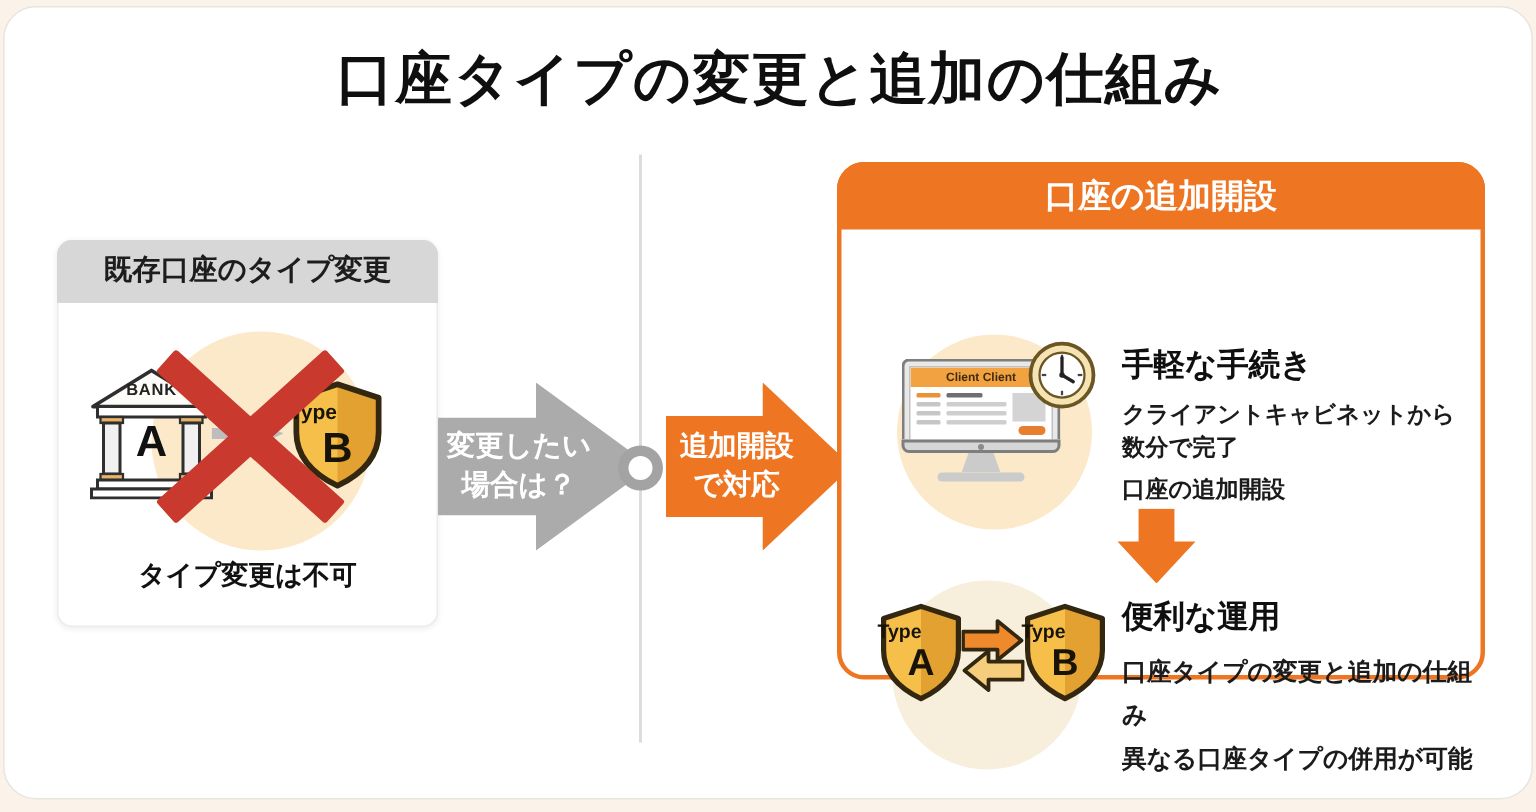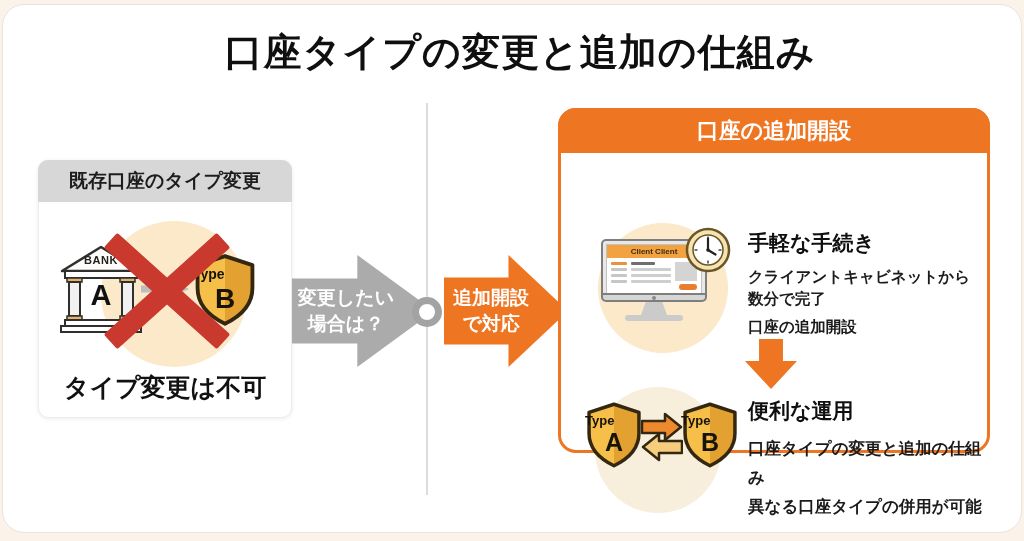--- a/index.html
+++ b/index.html
@@ -39,21 +39,21 @@
     clip-path:polygon(0 32%, 55% 32%, 55% 0, 100% 50%, 55% 100%, 55% 68%, 0 68%);
   }
   .lp-x { position:absolute; left:62px; top:68px; width:132px; height:124px; }
   .lp-x .bar {
     position:absolute; left:50%; top:50%; width:152px; height:20px; margin-left:-76px; margin-top:-10px;
     background:#c9392d; border-radius:2px;
   }
   .lp-x .bar.b1 { transform:rotate(42deg); }
   .lp-x .bar.b2 { transform:rotate(-42deg); }
   .lp-shield { position:absolute; left:154px; top:92px; width:64px; height:74px; }
-  .lp-caption { position:absolute; left:0; right:0; top:210px; text-align:center; font-size:25px; font-weight:800; color:#111; }
+  .lp-caption { position:absolute; left:0; right:0; top:210px; text-align:center; font-size:18px; font-weight:800; color:#111; }
 
   
   .shield { position:relative; }
   .shield svg { position:absolute; inset:0; width:100%; height:100%; }
   .sh-type { position:absolute; left:0; right:0; top:17%; text-align:left; font-weight:800; color:#171309; }
   .sh-letter { position:absolute; left:0; right:0; top:40%; text-align:center; font-weight:800; color:#171309; }
   .shield.big .sh-type { font-size:14px; }
   .shield.big .sh-letter { font-size:28px; }
   .shield.small .sh-type { font-size:13px; }
   .shield.small .sh-letter { font-size:25px; }

